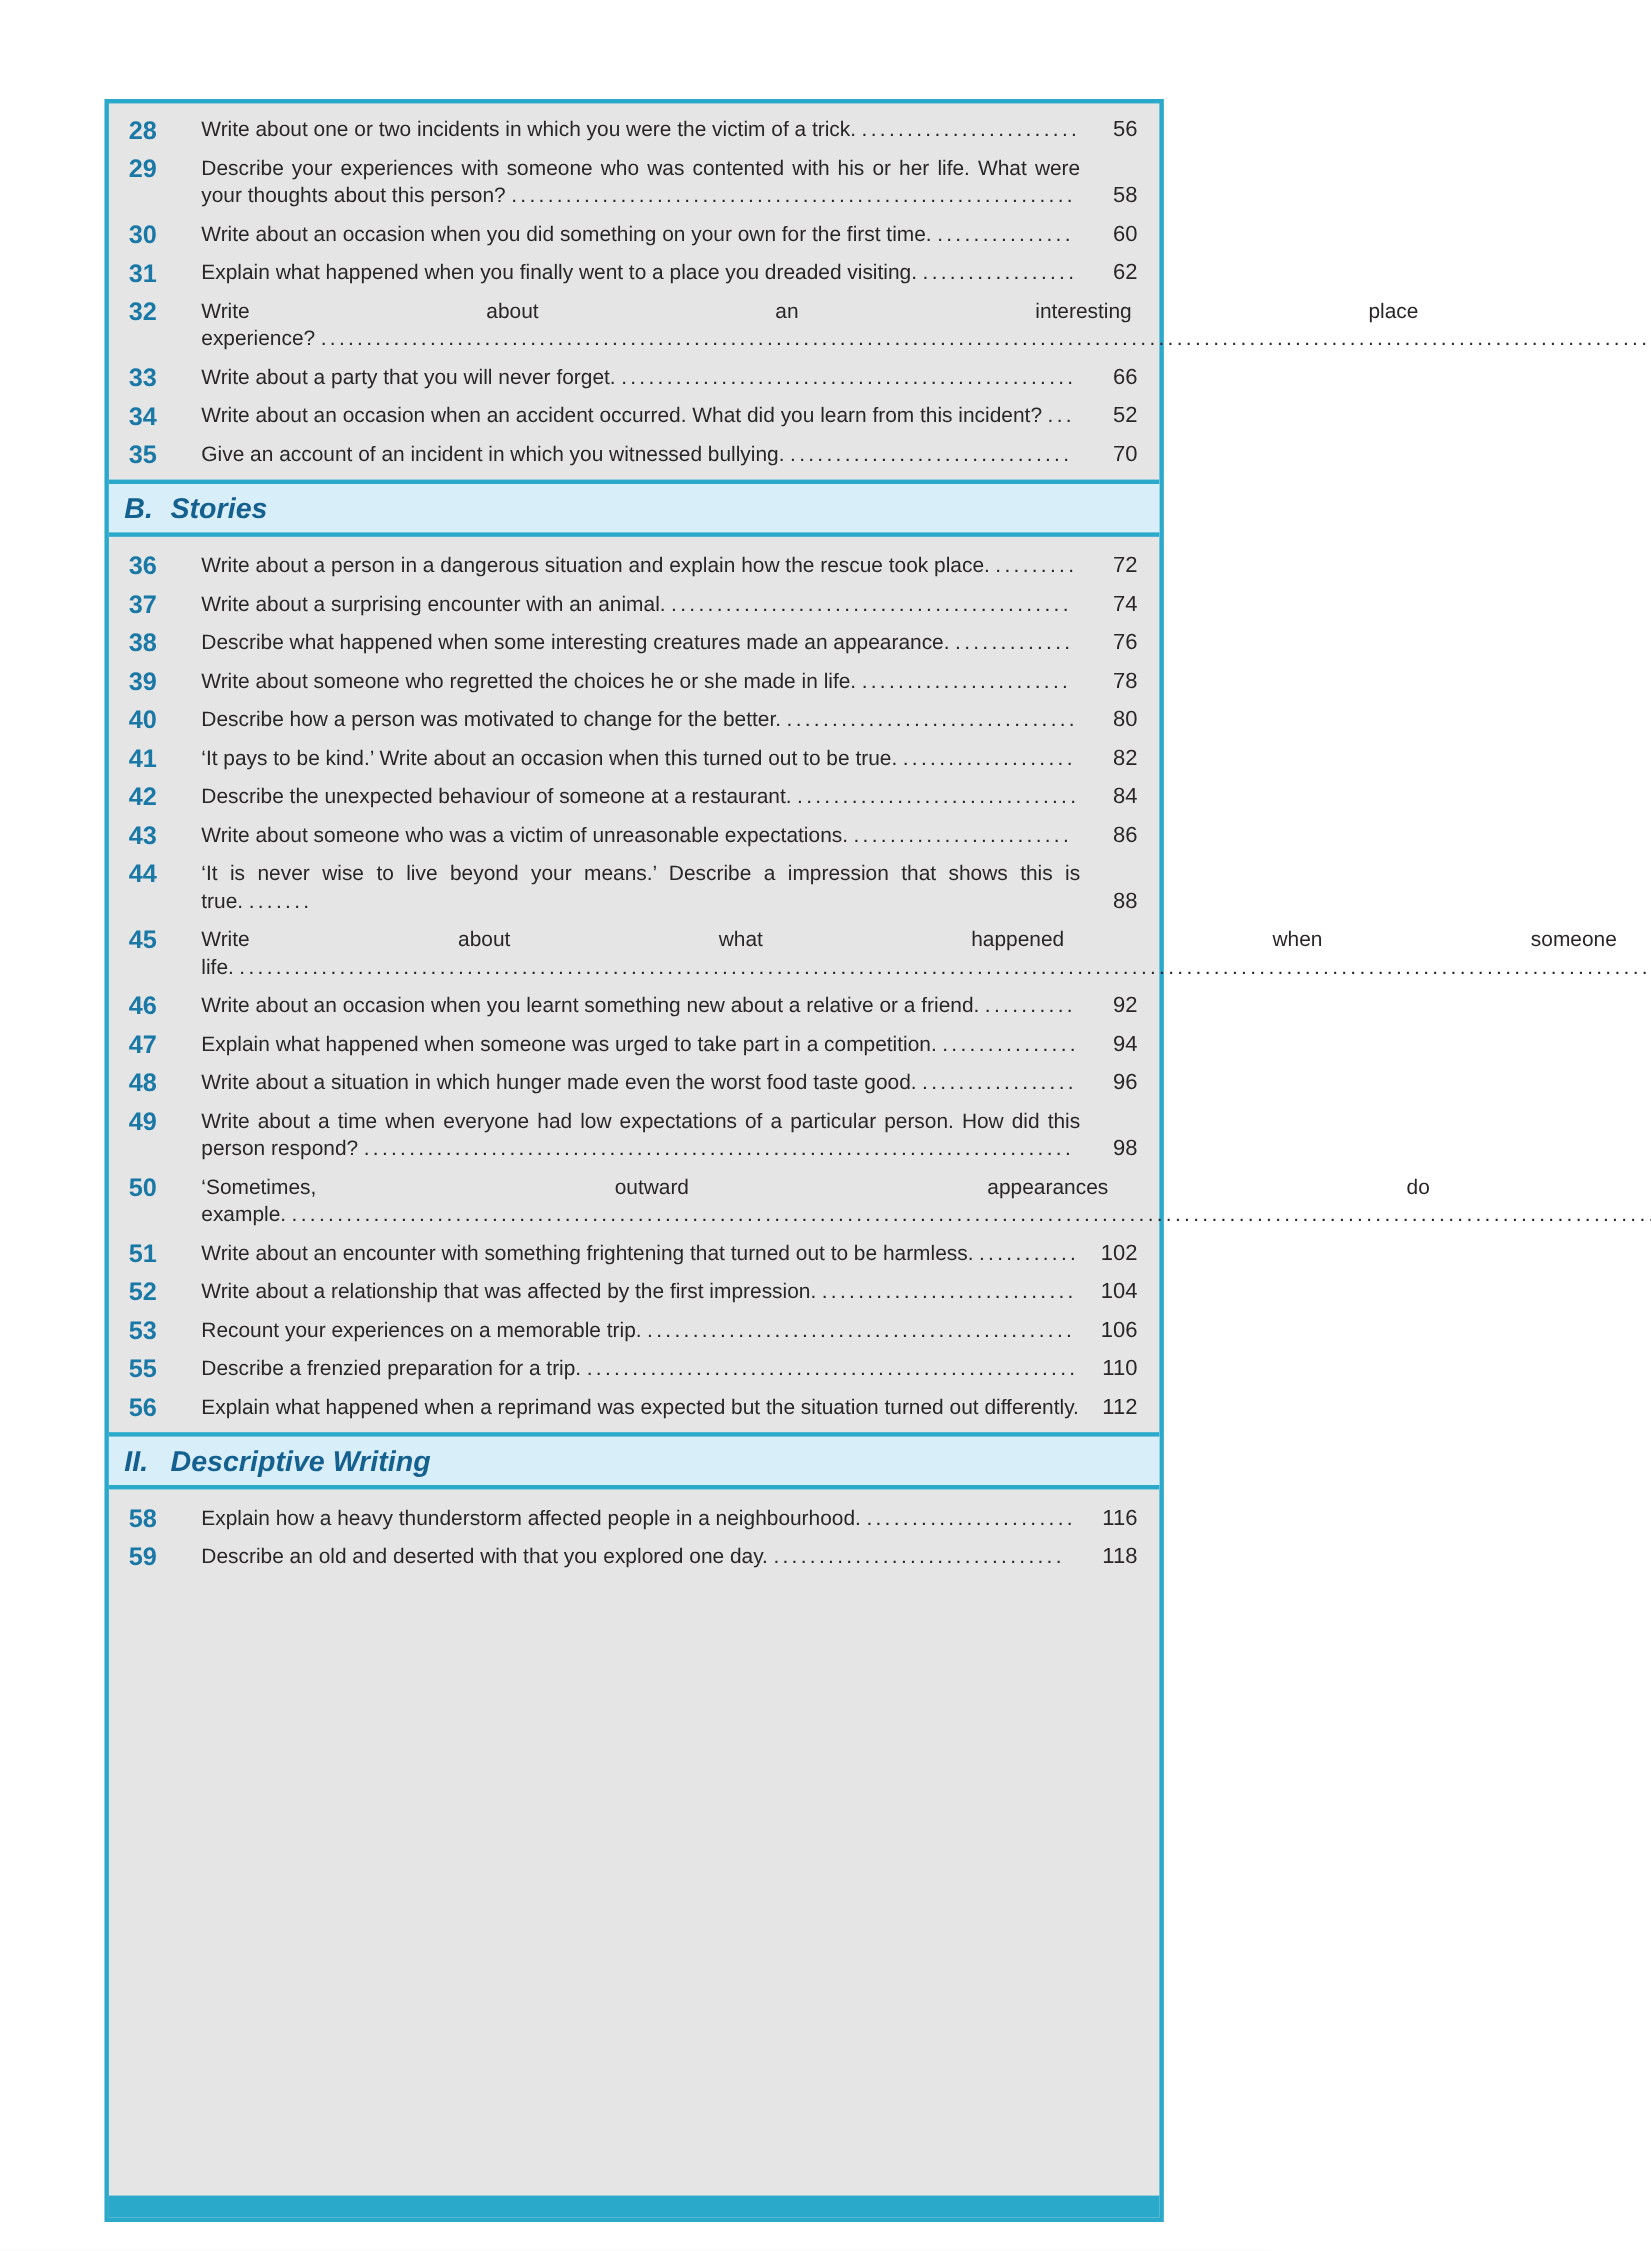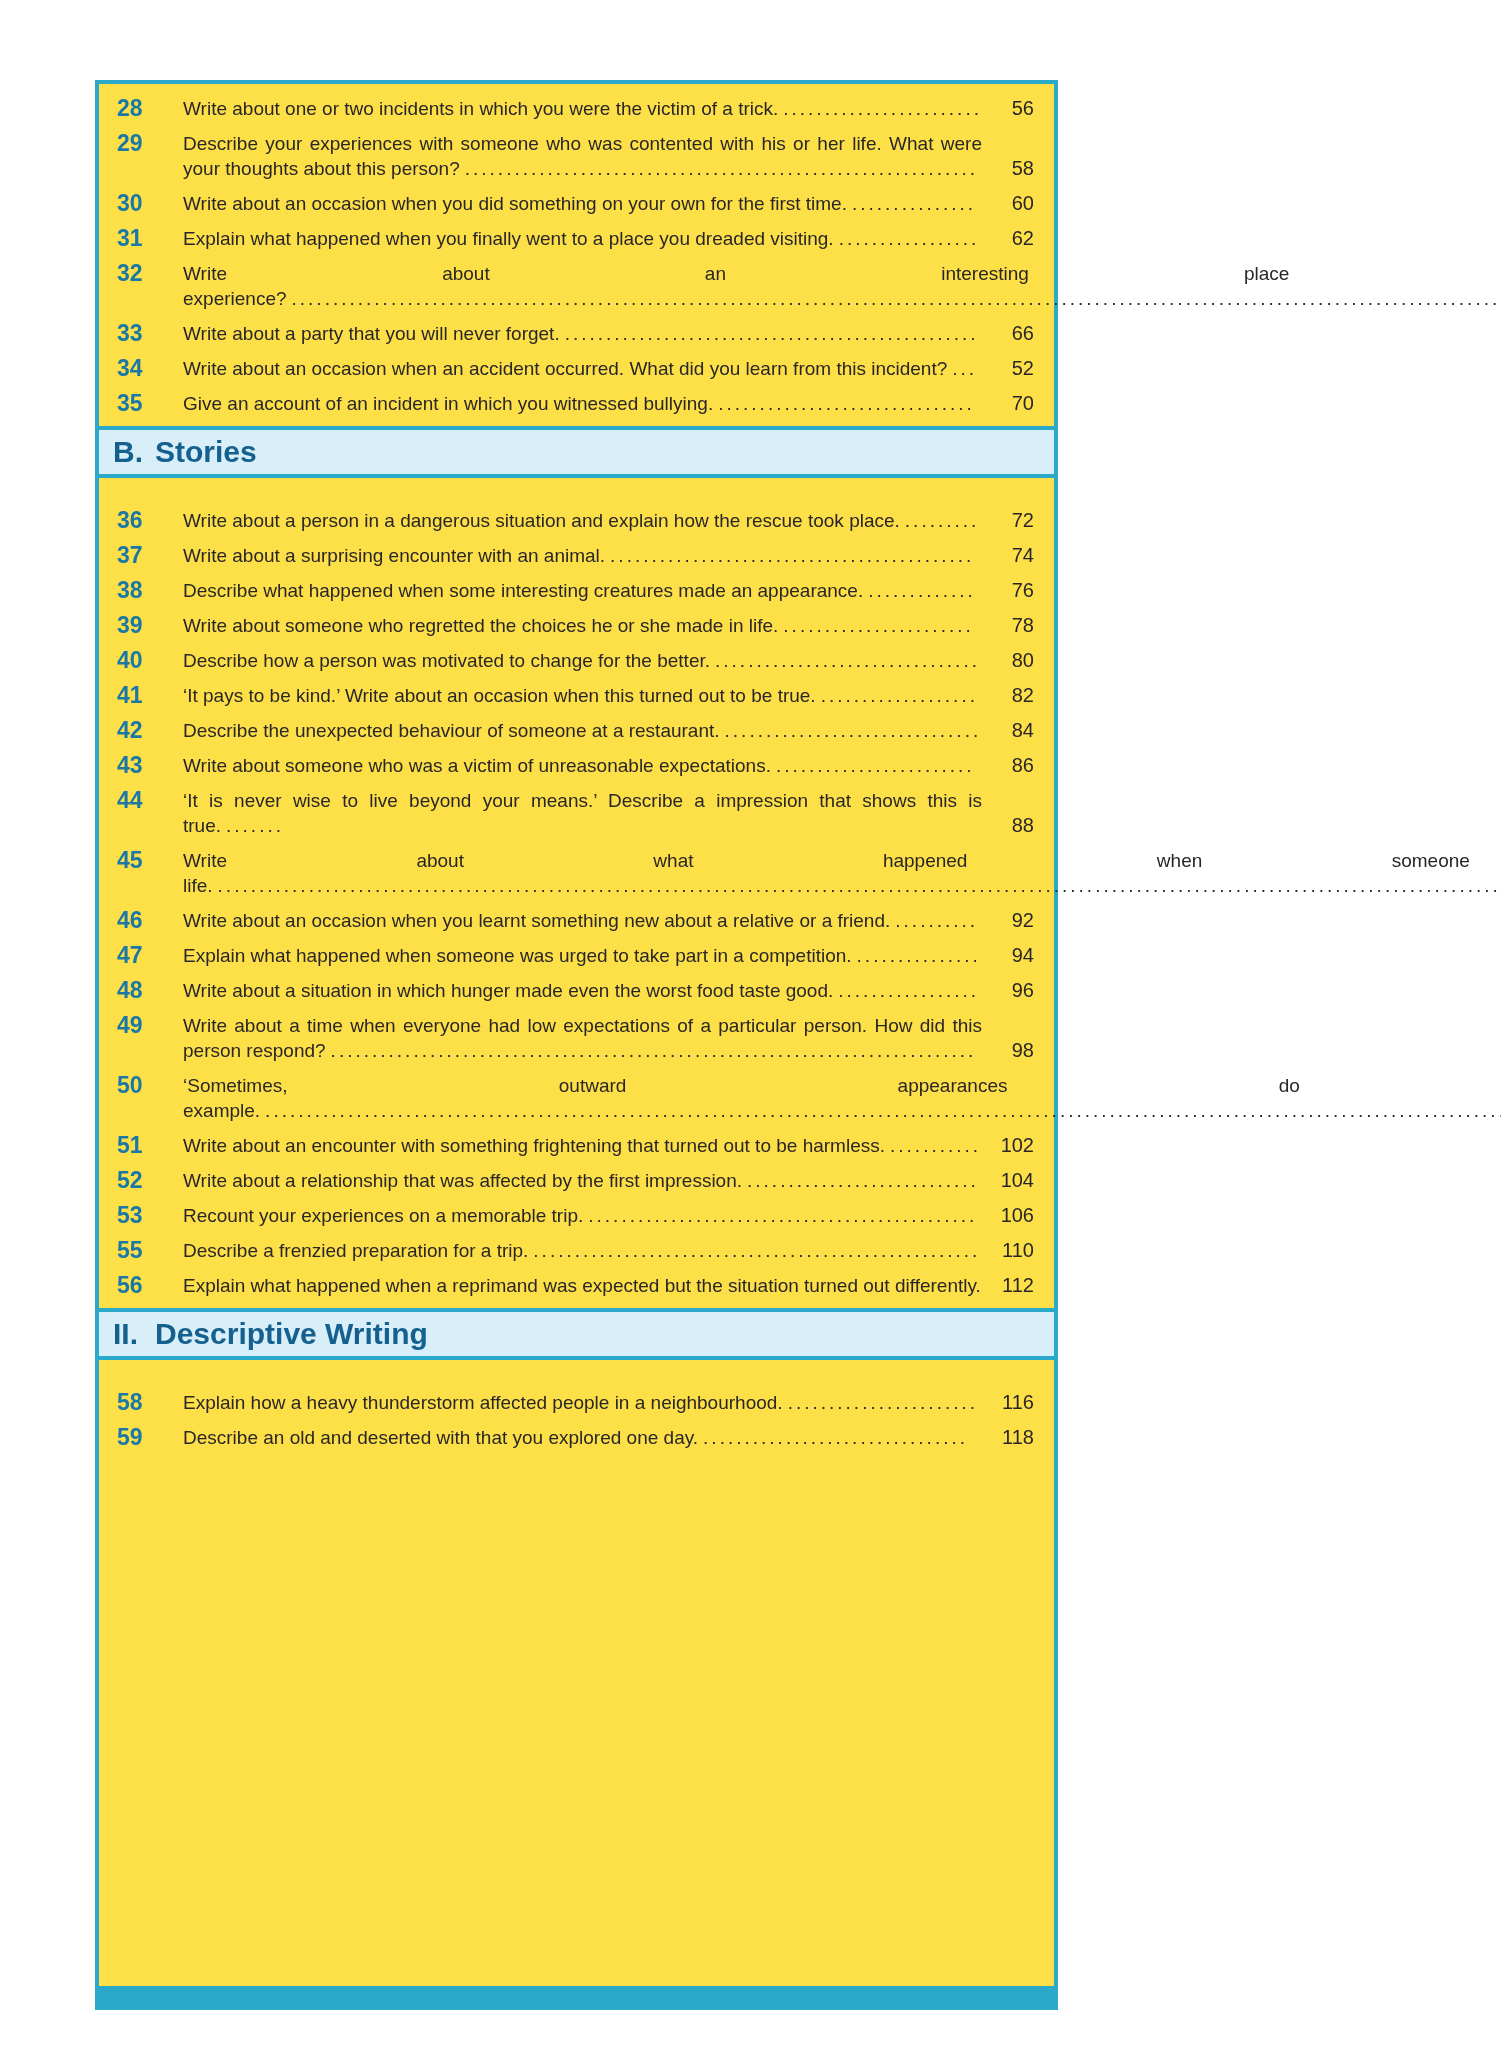--- a/index.html
+++ b/index.html
@@ -9,24 +9,24 @@
     position:relative;
     overflow:hidden;
     --accent:#2aa9cb;
     --band-bg:#d8eef8;
     --num-color:#1a78a6;
     --heading-color:#14608f;
     --text-color:#2a2627;
   }
   .toc-box {
     position:absolute;
-    left:95px; top:80px;
+    left:95px; top:90px;
     width:963px; height:1930px;
     border:4px solid var(--accent);
-    background:#fde047;
+    background:#e5e5e5;
   }
   .toc-content { padding-top:12px; }
   .entry {
     display:flex;
     align-items:flex-start;
     margin-bottom:10px;
     padding:0 20px 0 18px;
   }
   .num {
     flex:none;
@@ -58,25 +58,26 @@
     text-align:right;
     font-size:20px;
     line-height:25px;
     color:var(--text-color);
   }
   .section-heading {
     border-top:4px solid var(--accent);
     border-bottom:4px solid var(--accent);
     background:var(--band-bg);
     padding:6px 0 6px 14px;
-    margin:4px 0 30px 0;
+    margin:4px 0 14px 0;
     font-weight:bold;
-    font-size:30px;
+    font-size:26px;
     line-height:32px;
     color:var(--heading-color);
+    font-style:italic;
   }
   .sec-label { display:inline-block; width:42px; }
   .bottom-bar {
     position:absolute;
     left:0; right:0; bottom:0;
     height:20px;
     background:var(--accent);
   }
 </style>
 </head>

